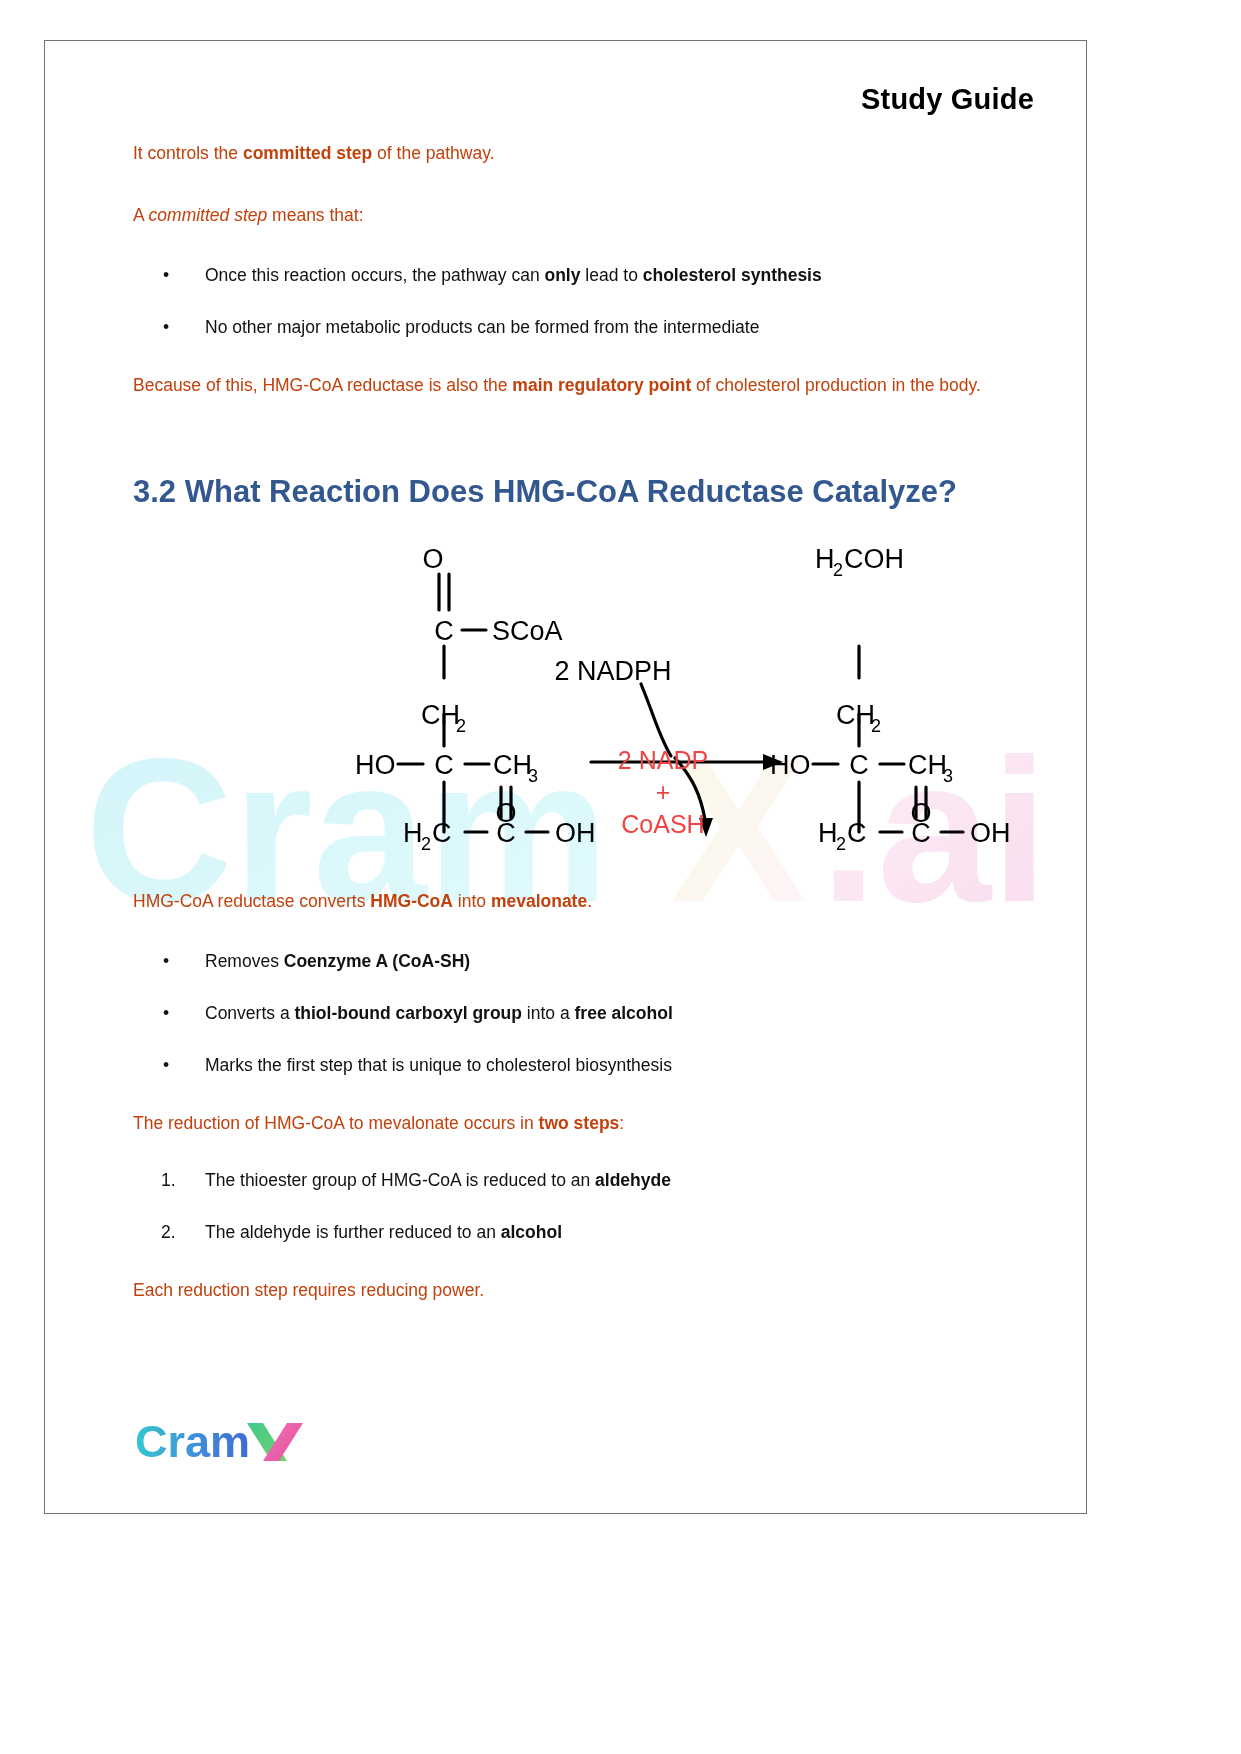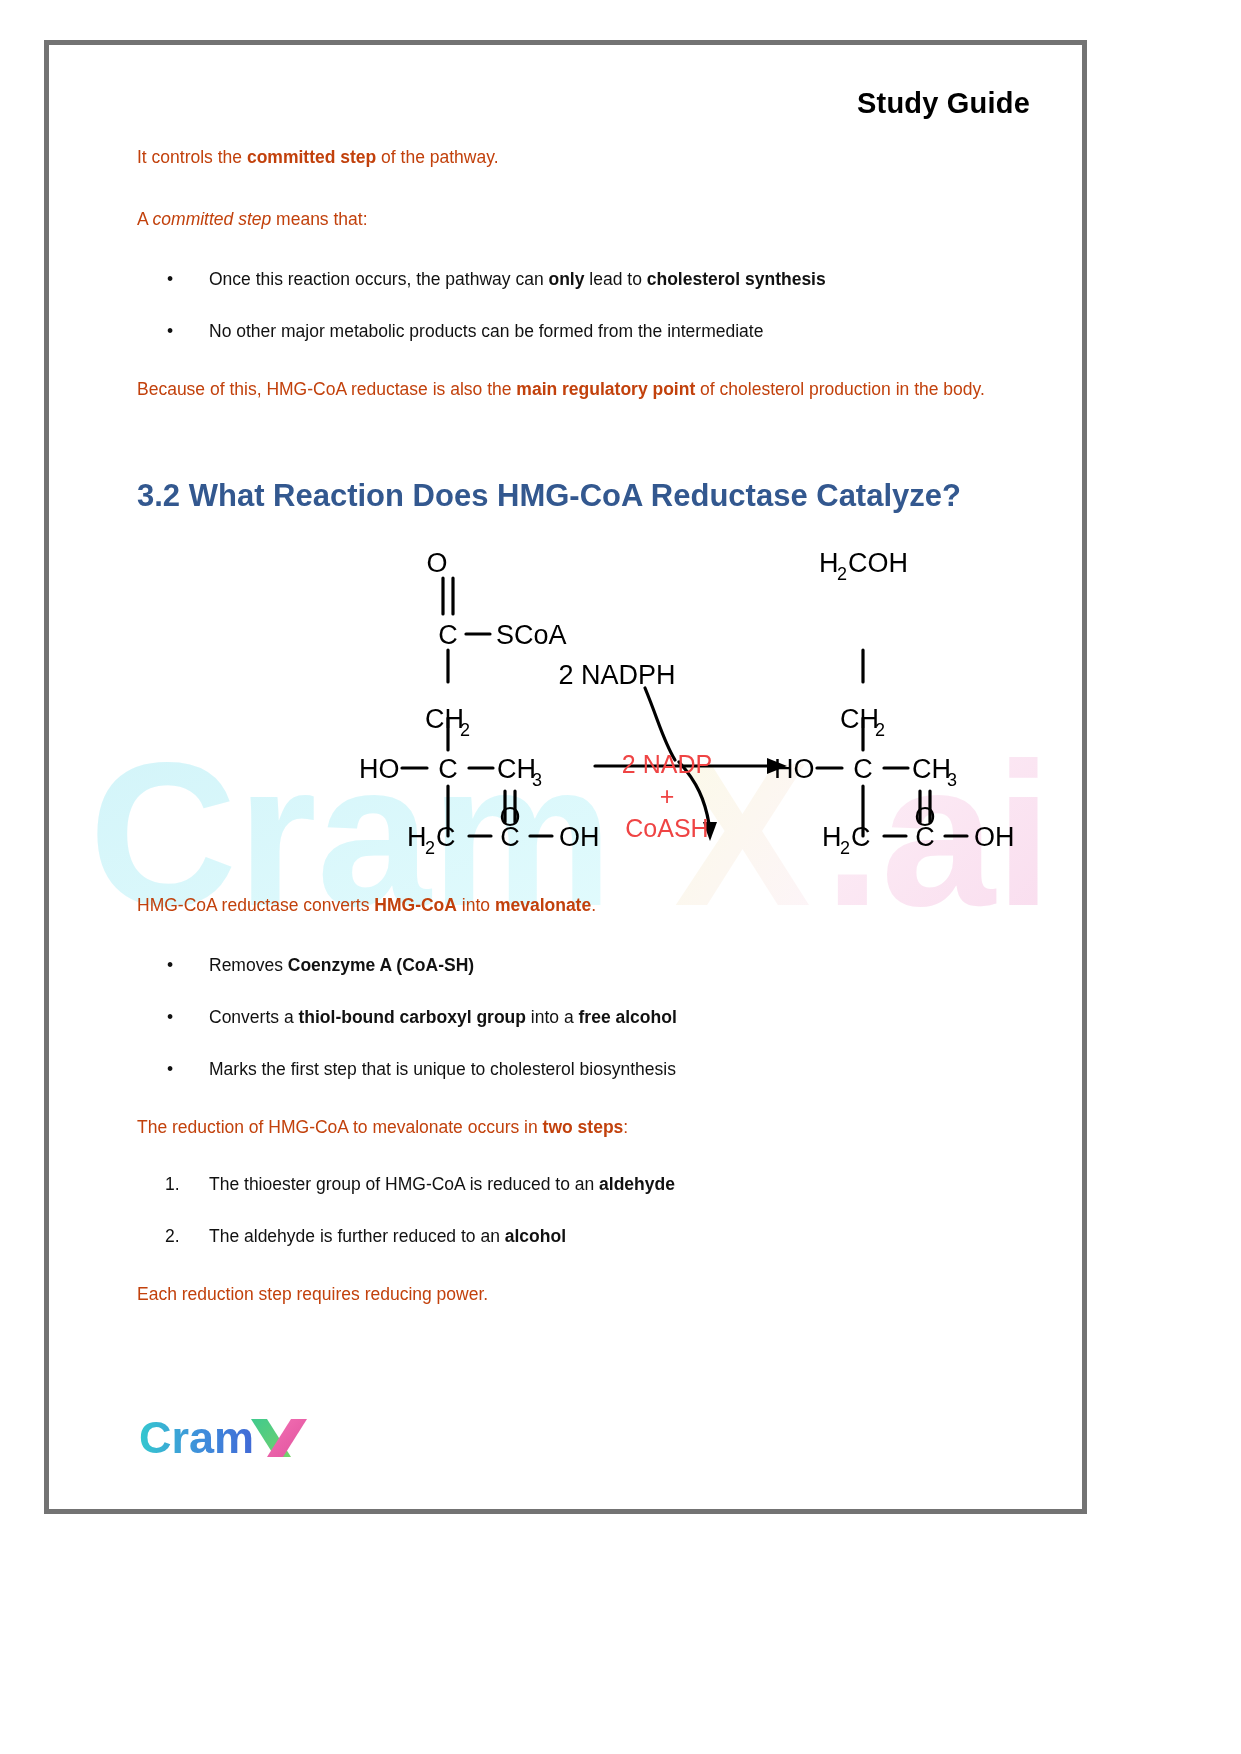--- a/index.html
+++ b/index.html
@@ -10,21 +10,21 @@
   body {
     width: 1241px; height: 1754px;
     font-family: "Liberation Sans", sans-serif;
     position: relative;
     overflow: hidden;
   }
   .page {
     position: absolute;
     left: 44px; top: 40px;
     width: 1043px; height: 1474px;
-    border: 5px solid #737373;
+    border: 1px solid #737373;
     background: #fff;
     overflow: hidden;
   }
   .inner {
     position: relative;
     width: 100%; height: 100%;
     padding: 0;
   }
 
   

